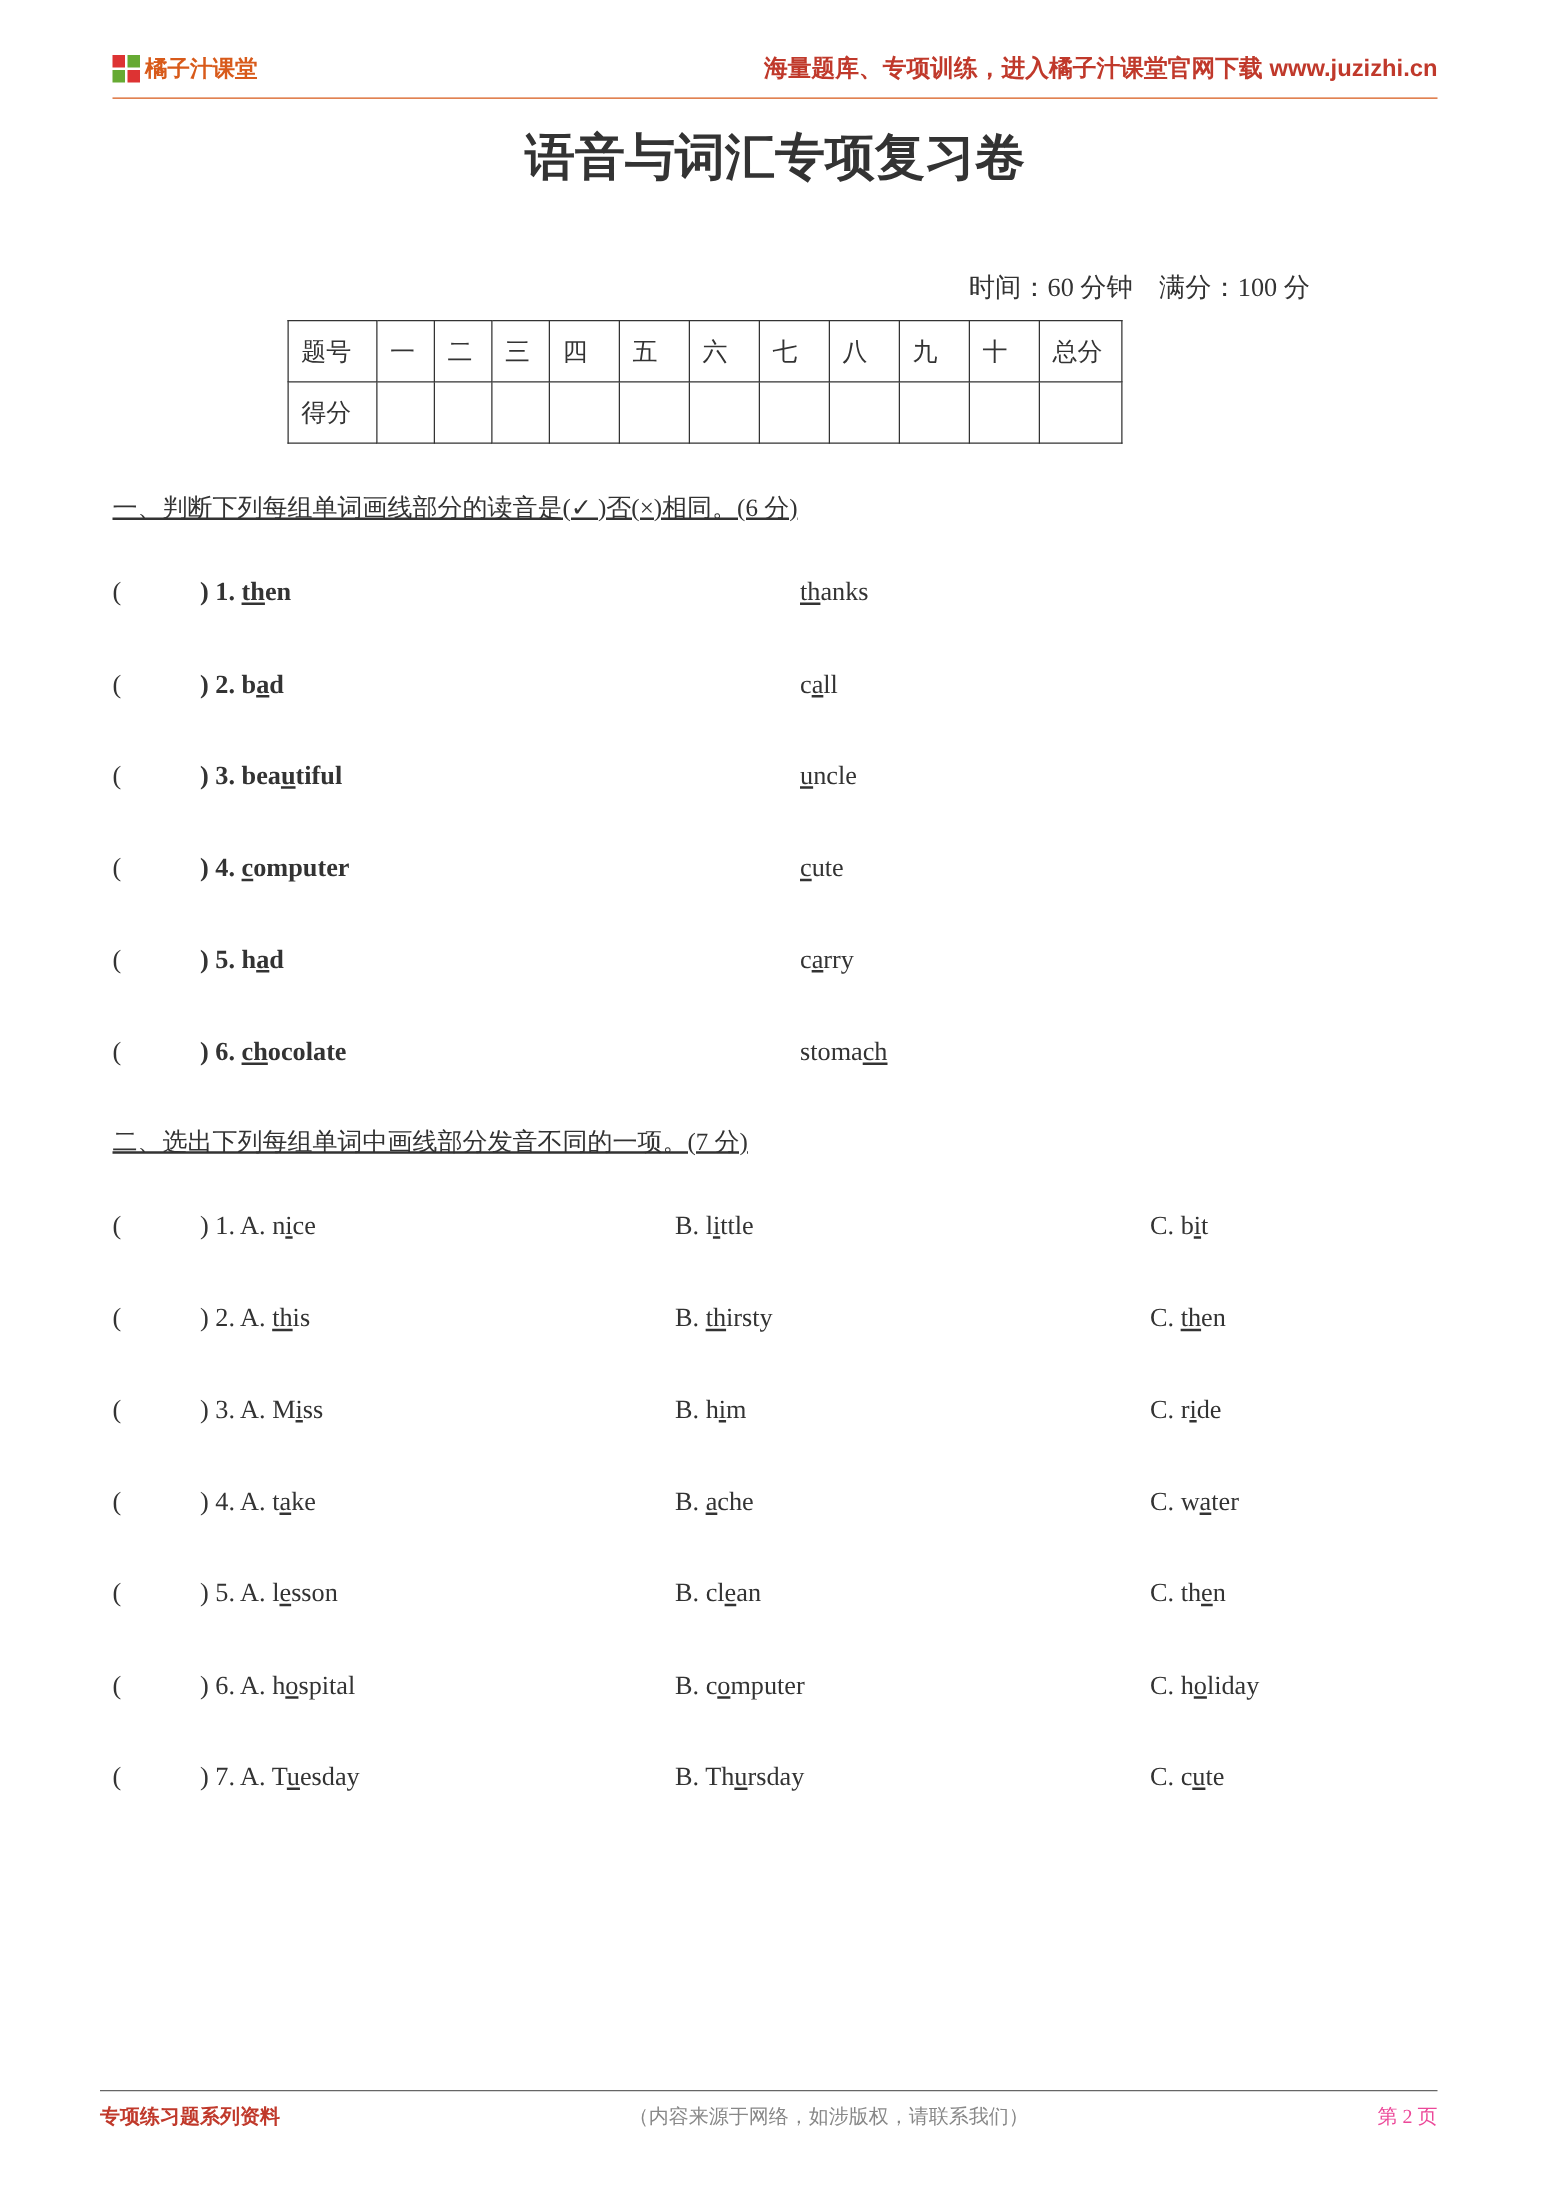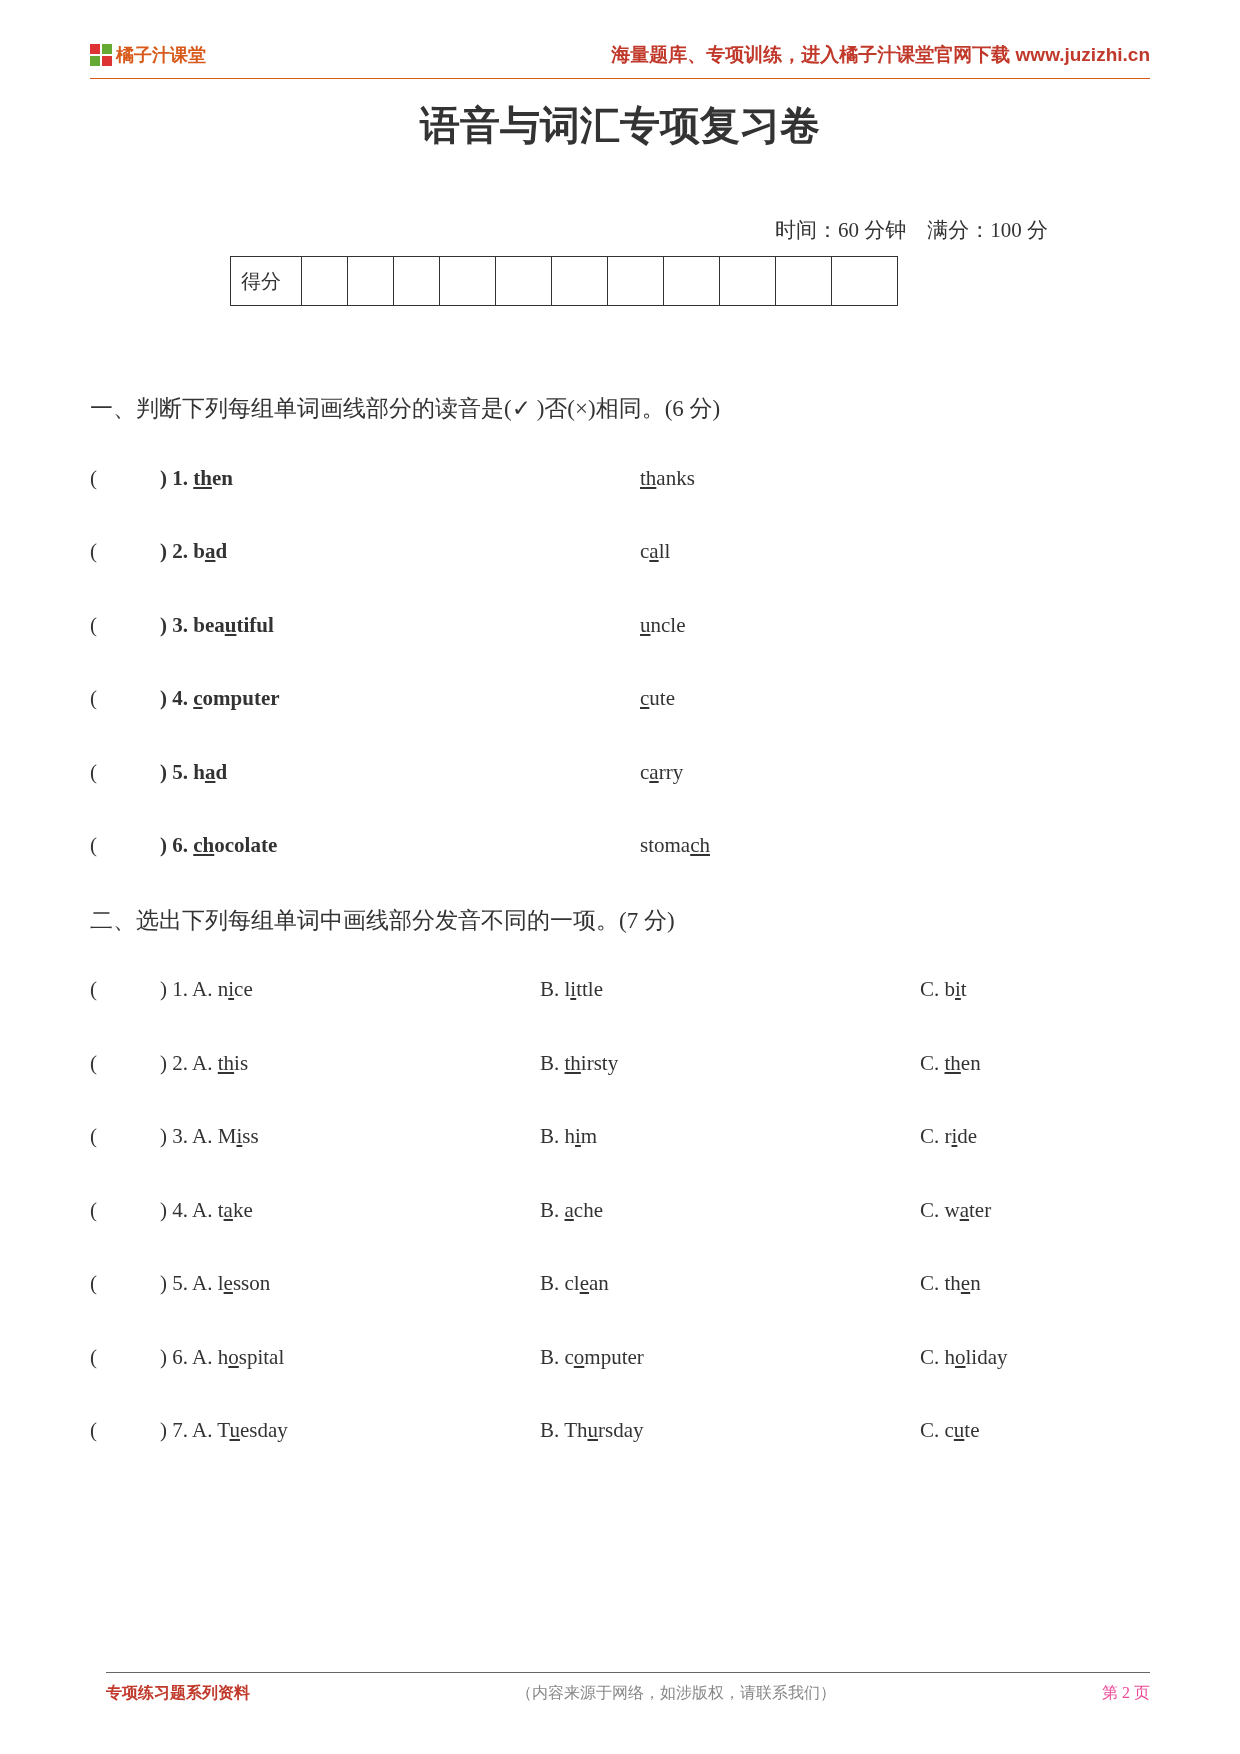--- a/index.html
+++ b/index.html
@@ -90,42 +90,43 @@
     .score-table .c11 { width: 66px; }
     .content {
       position: absolute;
       top: 392px;
       left: 90px;
       right: 90px;
       line-height: 1.5;
     }
     .section-title {
       margin-bottom: 36px;
-      font-size: 23px;
+      font-size: 20px;
+      text-decoration: underline;
     }
     .q1-row {
       display: flex;
       margin-bottom: 42px;
     }
     .q1-bracket { width: 70px; }
     .q1-left { width: 480px; font-weight: bold; }
     .q1-right { flex: 1; }
     .q2-row {
       display: flex;
       margin-bottom: 42px;
     }
     .q2-bracket { width: 70px; }
     .q2-a { width: 380px; }
     .q2-b { width: 380px; }
     .q2-c { flex: 1; }
     .ul { text-decoration: underline; text-underline-offset: 2px; }
     .footer {
       position: absolute;
       bottom: 50px;
-      left: 106px;
+      left: 80px;
       right: 90px;
     }
     .hr-bottom {
       border-top: 1px solid #666;
       margin-bottom: 10px;
     }
     .footer-row {
       display: flex;
       justify-content: space-between;
       align-items: center;
@@ -158,20 +159,34 @@
   <div class="header-right">海量题库、专项训练，进入橘子汁课堂官网下载 www.juzizhi.cn</div>
 </div>
 <div class="hr-top"></div>
 
 <div class="title">语音与词汇专项复习卷</div>
 
 <div class="time-full">时间：60 分钟　满分：100 分</div>
 
 <table class="score-table">
   <tbody>
+      <tr id="table-head-row">
+        <td class="c0">题号</td>
+        <td class="c1">一</td>
+        <td class="c2">二</td>
+        <td class="c3">三</td>
+        <td class="c4">四</td>
+        <td class="c5">五</td>
+        <td class="c6">六</td>
+        <td class="c7">七</td>
+        <td class="c8">八</td>
+        <td class="c9">九</td>
+        <td class="c10">十</td>
+        <td class="c11">总分</td>
+      </tr>
   <tr id="table-score-row">
         <td class="c0">得分</td>
         <td class="c1"></td>
         <td class="c2"></td>
         <td class="c3"></td>
         <td class="c4"></td>
         <td class="c5"></td>
         <td class="c6"></td>
         <td class="c7"></td>
         <td class="c8"></td>

